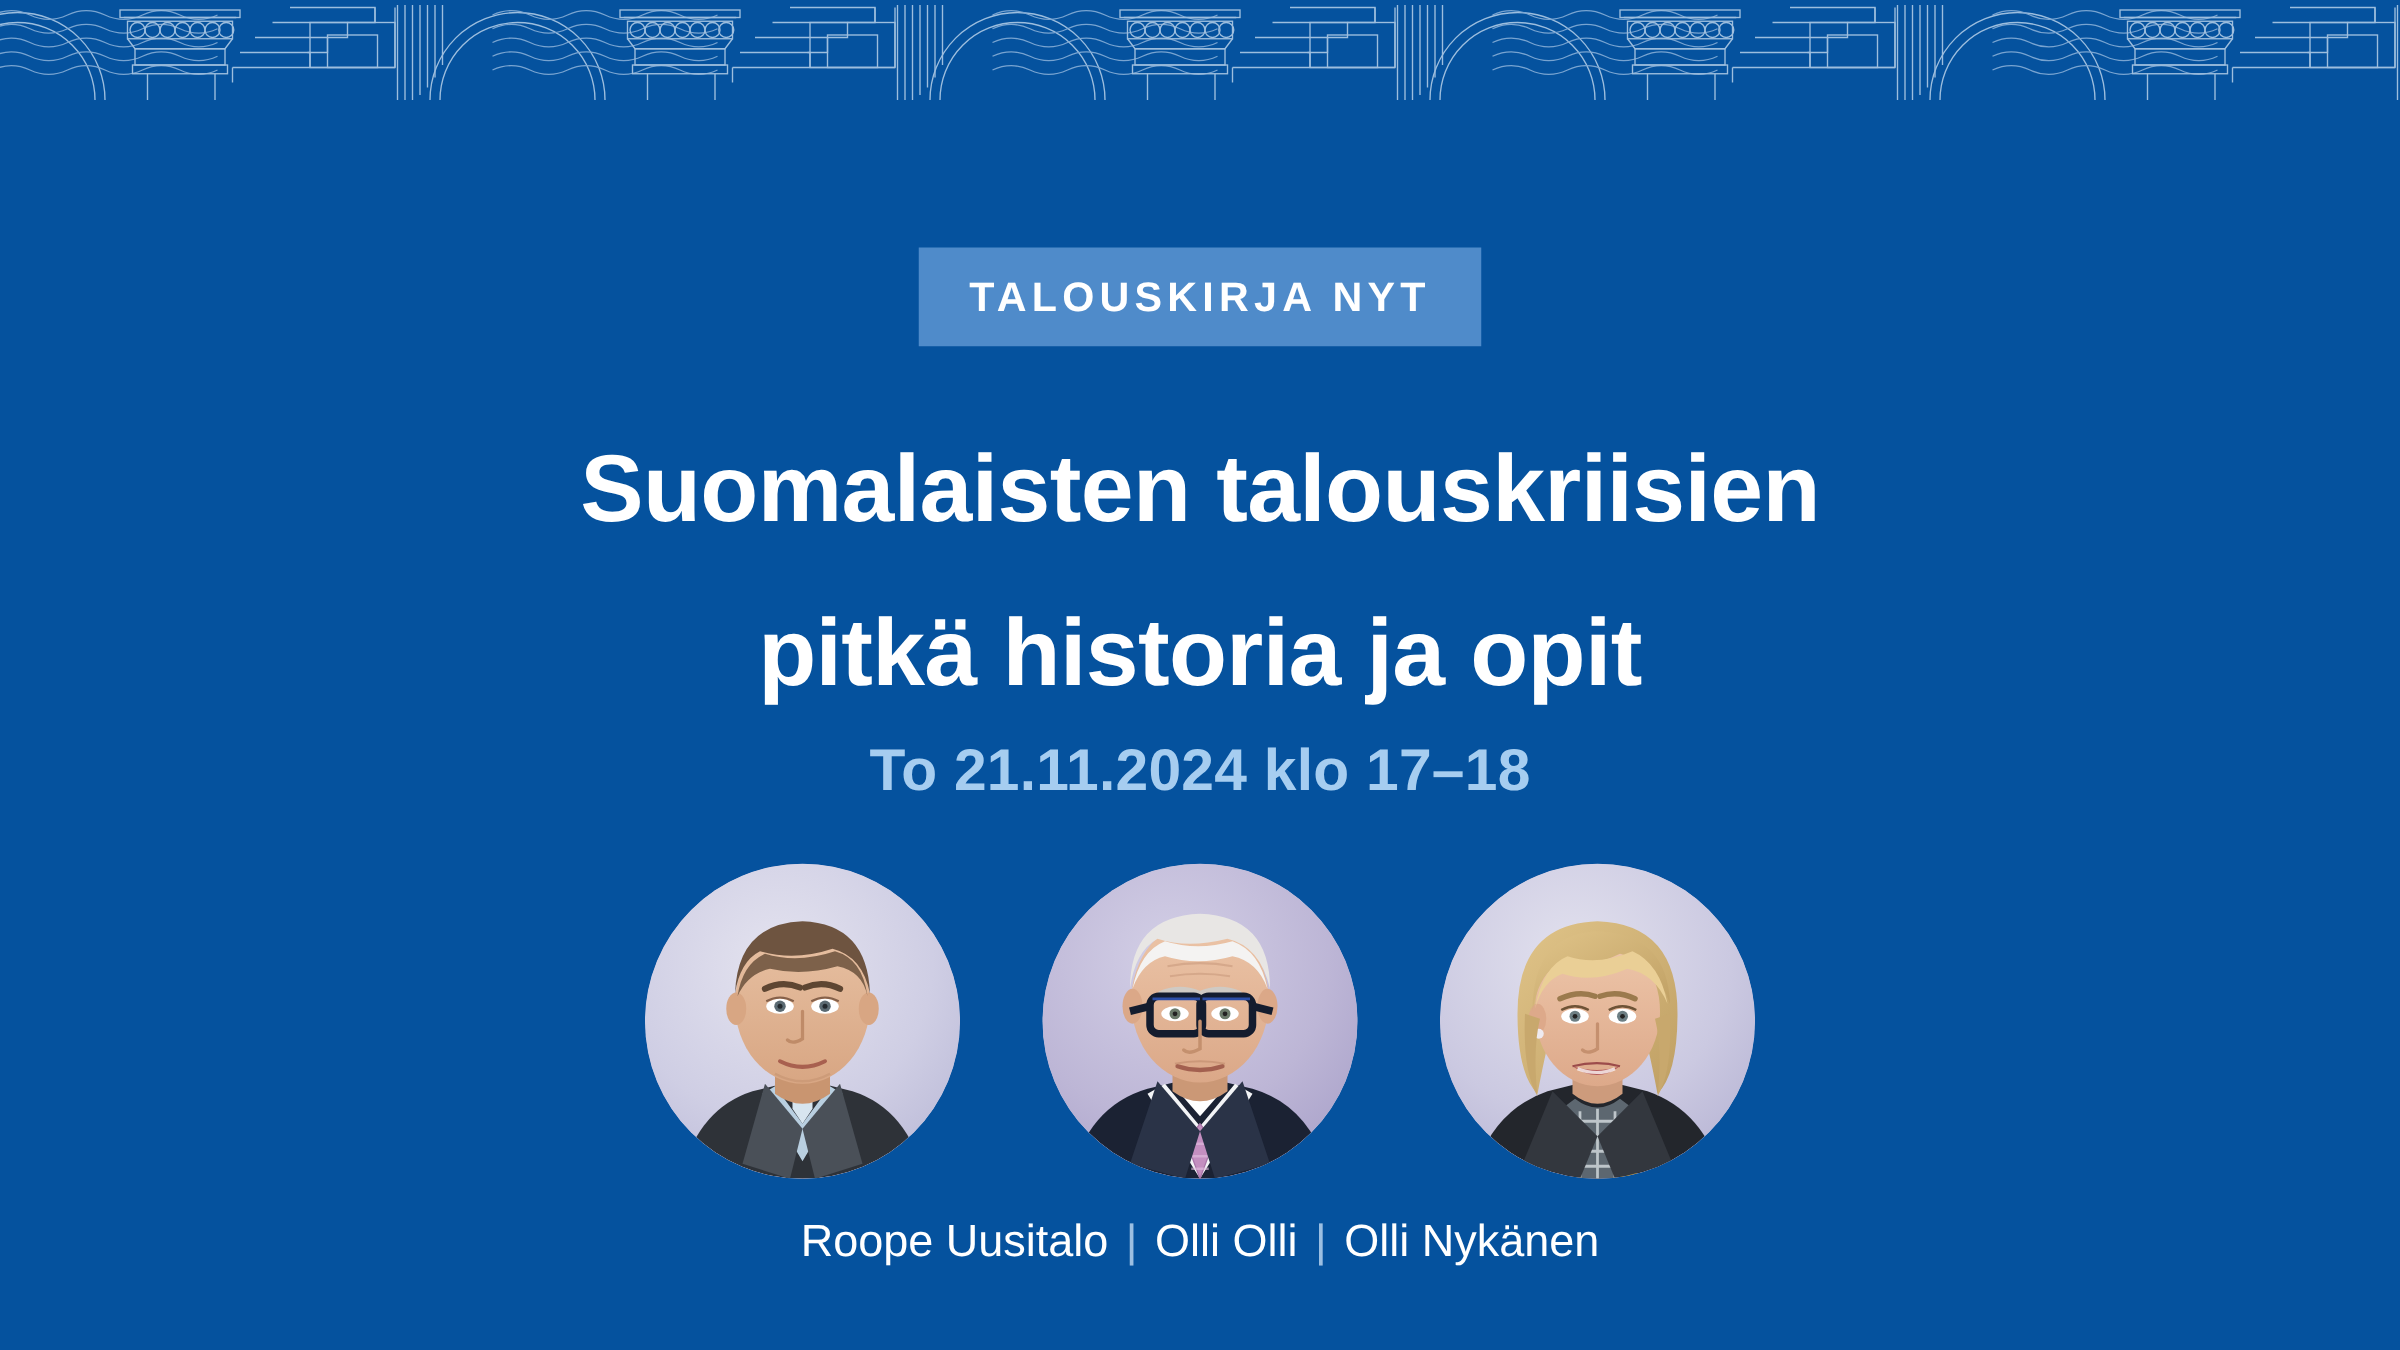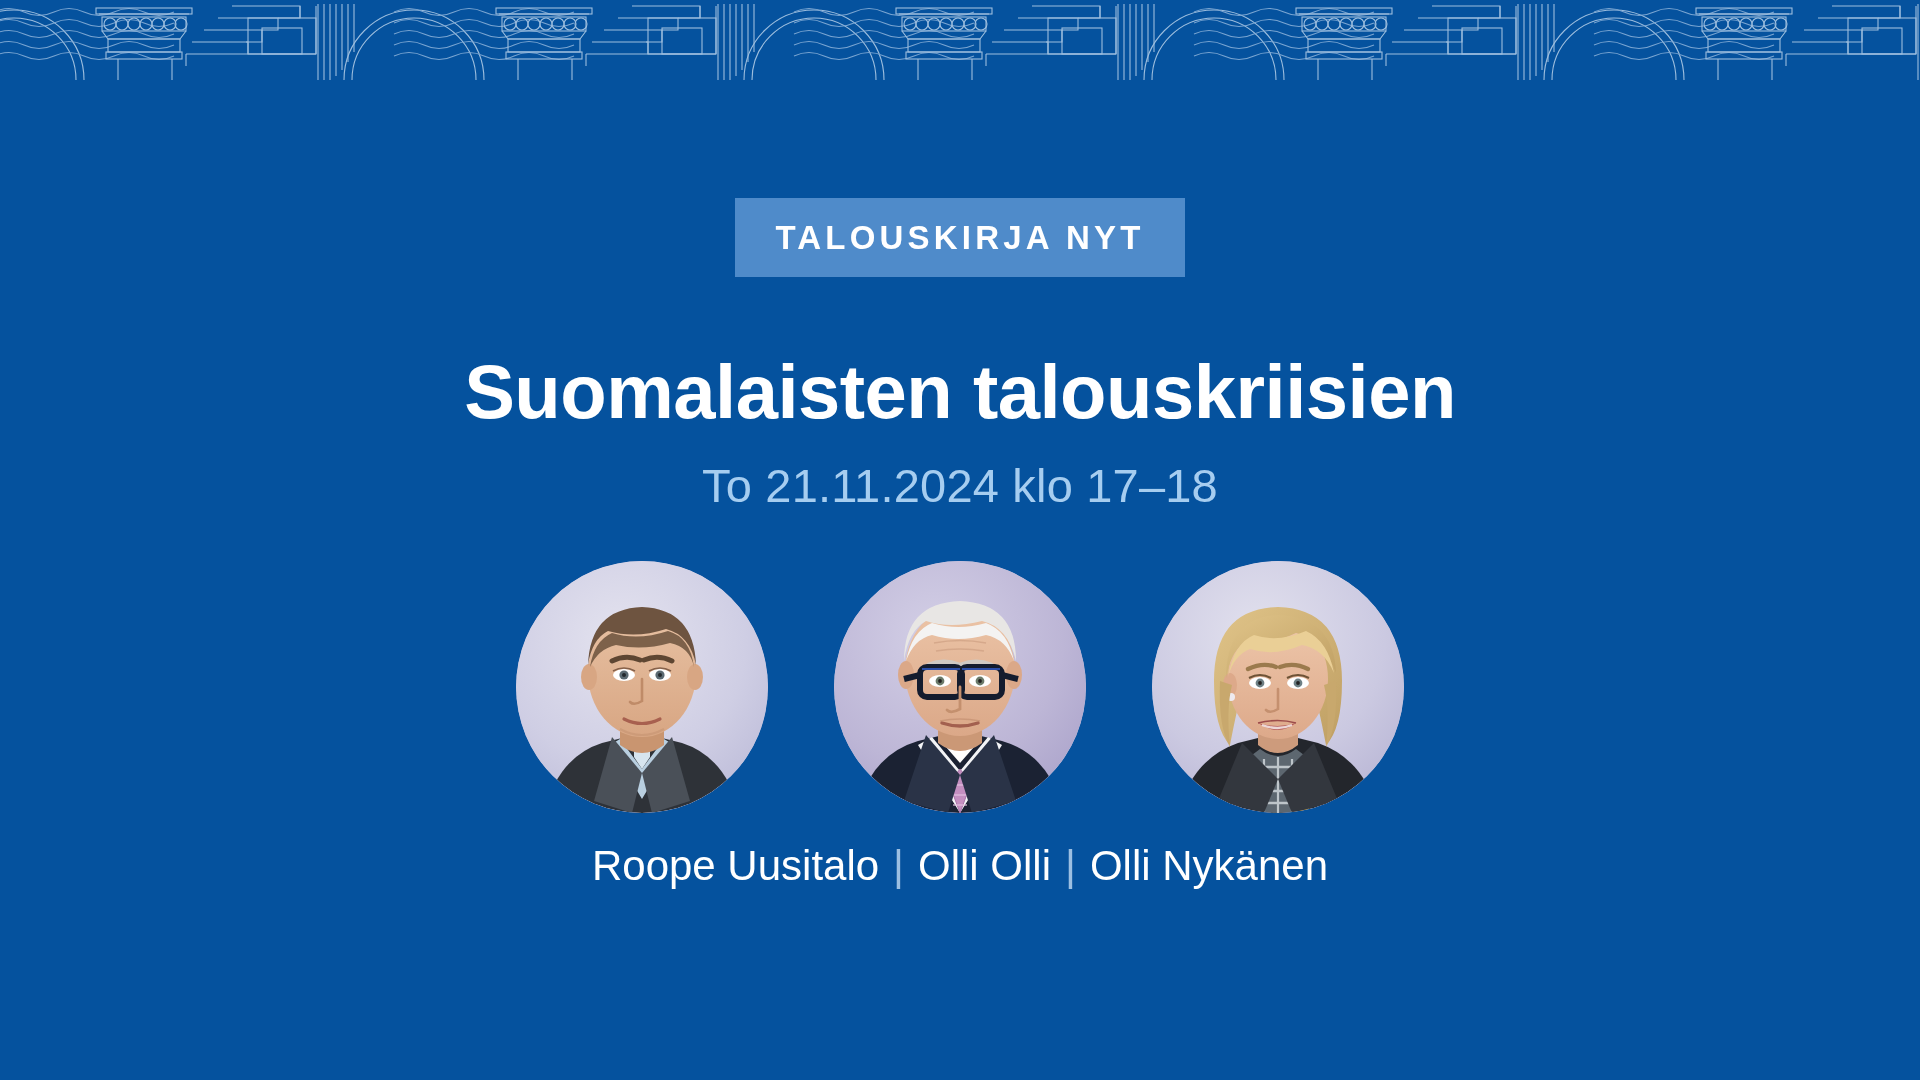--- a/index.html
+++ b/index.html
@@ -63,21 +63,21 @@
     text-align:center;
     letter-spacing:-0.5px;
   }
   #headline .hl-line { display:block; white-space:nowrap;margin-top:44px; }
 
   
   #event-date {
     margin-top:26px;
     color:#a6cdf0;
     font-size:47px;
-    font-weight:normal;
+    font-weight:bold;
     line-height:1;
     letter-spacing:0.2px;
   }
 
   
   #portrait-row {
     margin-top:52px;
     display:flex;
     gap:66px;
     align-items:flex-start;
@@ -88,21 +88,21 @@
     overflow:hidden;
     position:relative;
     background:#c3c2dd;
   }
   .portrait svg { display:block; width:252px; height:252px; }
 
   
   #speaker-names {
     margin-top:32px;
     color:#ffffff;
-    font-size:42px;
+    font-size:36px;
     font-weight:normal;
     line-height:1;
     display:flex;
     align-items:center;
     white-space:nowrap;
   }
   #speaker-names .sep {
     color:#9cbfe2;
     padding:0 14px;
     font-weight:300;
@@ -185,20 +185,21 @@
   </div>
 
   <div id="content">
 
     <div id="badge">
       <span>TALOUSKIRJA NYT</span>
     </div>
 
     <h1 id="headline">
       <span class="hl-line">Suomalaisten talouskriisien</span>
+      <span class="hl-line">pitkä historia ja opit</span>
     </h1>
 
     <div id="event-date">To 21.11.2024 klo 17–18</div>
 
     <div id="portrait-row">
 
       <div class="portrait">
         <svg viewBox="0 0 252 252" xmlns="http://www.w3.org/2000/svg" aria-hidden="true">
           <defs>
             <radialGradient id="bg1" cx="42%" cy="32%" r="82%">

